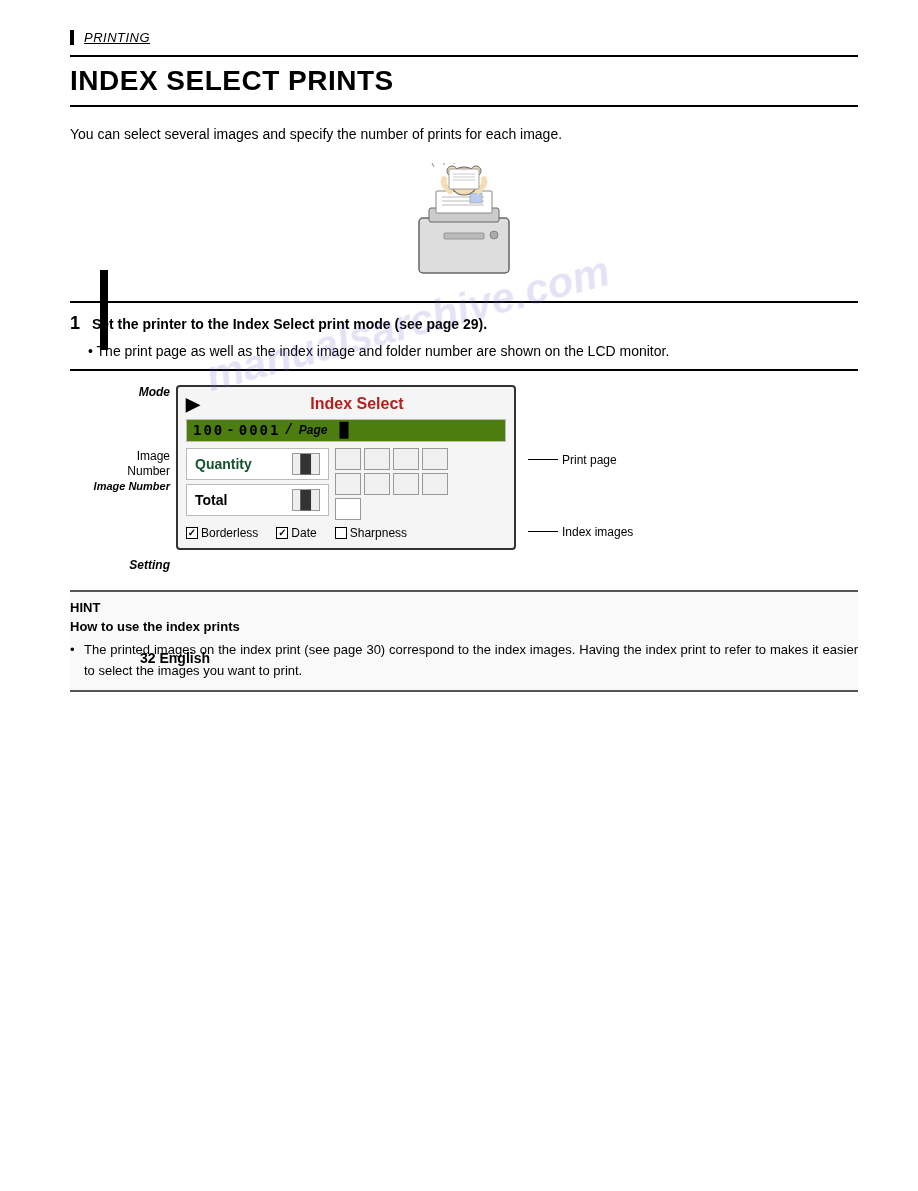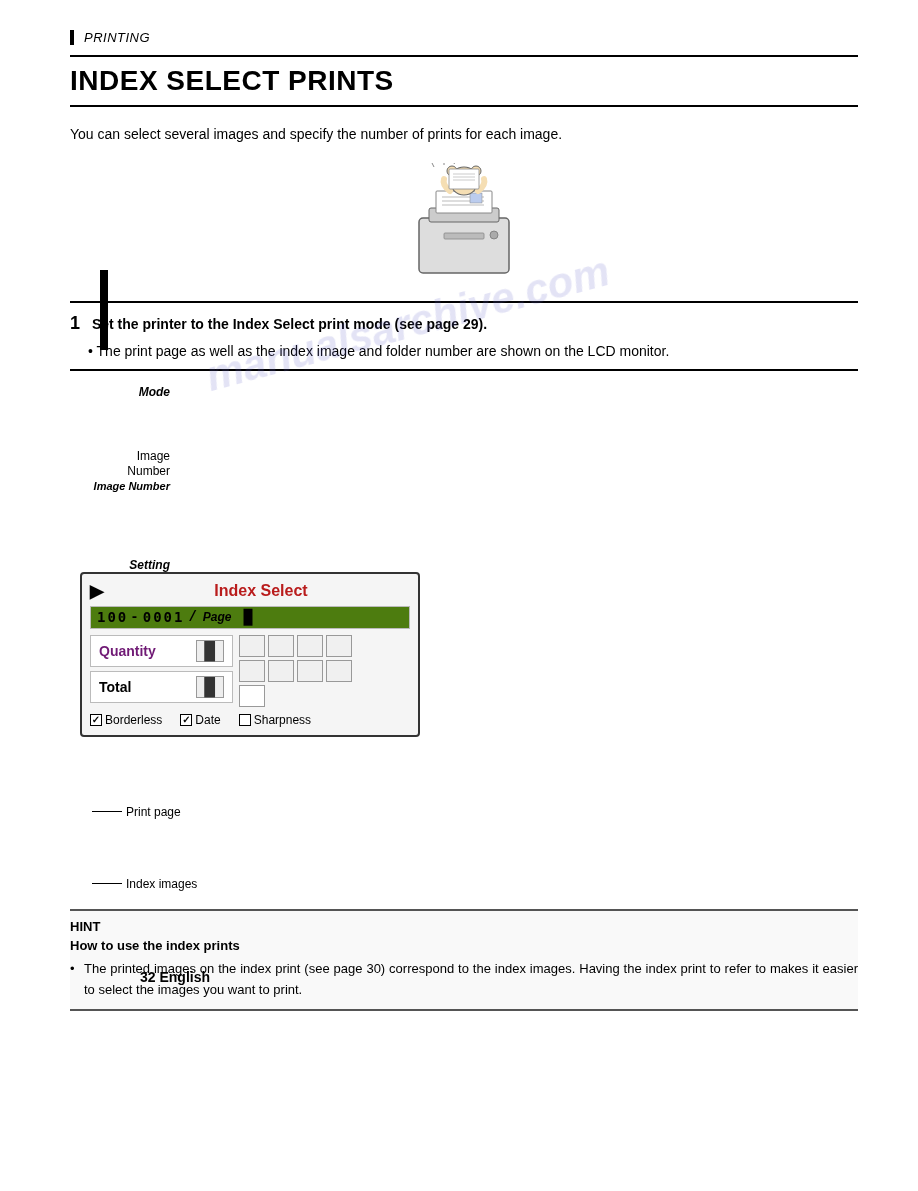--- a/index.html
+++ b/index.html
@@ -13,20 +13,21 @@
       padding: 30px 60px 40px 70px;
     }
 
     
     .header-section {
       display: flex;
       align-items: center;
       border-left: 4px solid #000;
       padding-left: 10px;
       margin-bottom: 10px;
+      text-decoration: underline;
     }
     .header-label {
       font-style: italic;
       font-size: 13px;
       letter-spacing: 0.5px;
       color: #000;
     }
 
     
     .title-section {
@@ -157,21 +158,21 @@
       display: flex;
       align-items: center;
       background: #fff;
       border: 1px solid #bbb;
       padding: 4px 8px;
     }
     .lcd-qty-label {
       font-size: 14px;
       font-weight: bold;
       flex: 1;
-      color: #701a75;
+      color: #14532d;
     }
     .lcd-qty-val, .lcd-total-val {
       font-size: 18px;
       font-weight: bold;
       font-family: 'Courier New', monospace;
       color: #333;
       border: 1px solid #999;
       padding: 0 4px;
       background: #eee;
       min-width: 28px;
@@ -324,21 +325,21 @@
       height: 80px;
       background: #000;
     }
 
     .page-wrapper {
       position: relative;
     }
 
     .diagram-wrapper {
       display: flex;
-      flex-direction: column;
+      flex-direction: row;
       align-items: flex-start;
       margin-top: 12px;
       margin-left: 10px;
     }
 
     .left-labels {
       display: flex;
       flex-direction: column;
       align-items: flex-end;
       margin-right: 6px;

